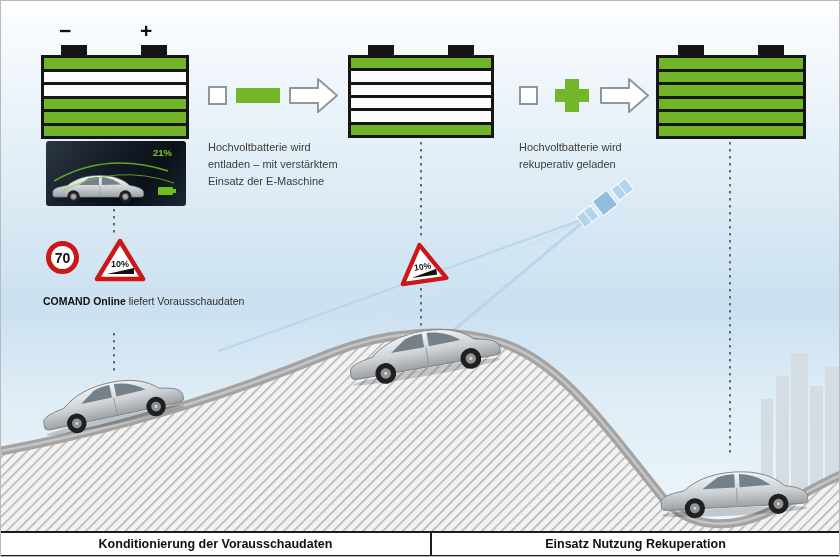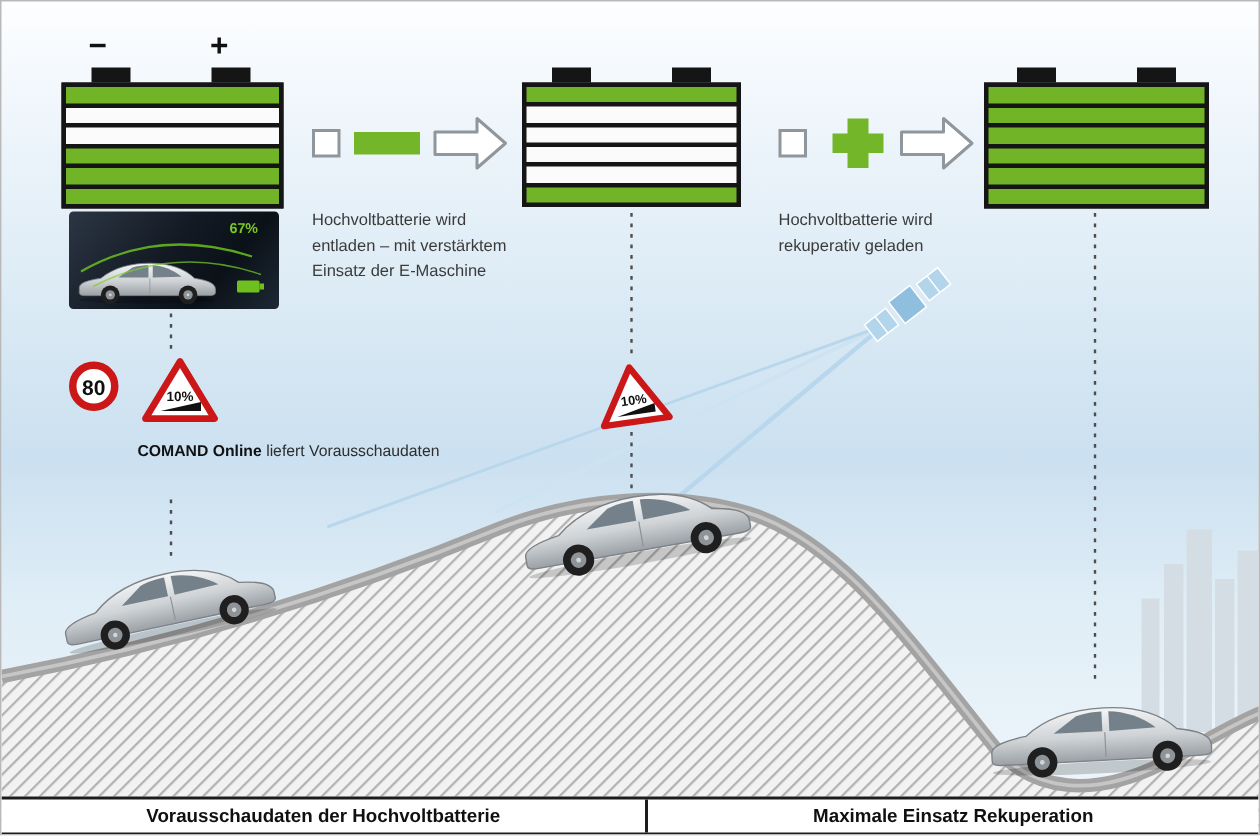--- a/index.html
+++ b/index.html
@@ -29,21 +29,21 @@
   
   .sign-speed{ position:absolute; width:33px; height:33px; border:5px solid #cc1719; border-radius:50%;
                background:#fff; display:flex; align-items:center; justify-content:center;
                font-size:14px; font-weight:bold; color:#101010; }
 
   
   .photo{ position:absolute; left:45px; top:140px; width:140px; height:65px; border-radius:3px; overflow:hidden;
           background:linear-gradient(130deg,#2c3644 0%,#131a24 45%,#0b1118 70%,#1d2835 100%); }
   .photo .charge{ position:absolute; right:14px; top:6px; color:#7cc824; font-size:9.5px; font-weight:bold; }
 
-  .comand-text{ position:absolute; left:42px; top:290px; width:250px; font-size:10.5px; color:#2e2e2e; line-height:21px;text-align:right; }
+  .comand-text{ position:absolute; left:42px; top:290px; width:250px; font-size:10.5px; color:#2e2e2e; line-height:21px; }
   .comand-text b{ color:#111; }
 
   
   .footer{ position:absolute; left:0; right:0; bottom:0; height:25px; background:#ffffff;
            border-top:2px solid #1c1c1c; border-bottom:1px solid #1c1c1c; display:flex; z-index:6; }
   .footer-cell{ display:flex; align-items:center; justify-content:center;
                 font-size:12.5px; font-weight:bold; color:#101010; }
   .footer-cell.left{ width:429px; }
   .footer-cell.right{ flex:1; }
   .footer-divider{ width:2px; background:#1c1c1c; }
@@ -193,43 +193,43 @@
   <div class="photo layer-top">
     <svg class="abs" style="left:4px;top:28px" width="96" height="35" viewBox="0 0 200 72">
       <use href="#sedan"></use>
     </svg>
     <svg class="abs" style="left:0;top:0" width="140" height="65" viewBox="0 0 140 65">
       <path d="M8,40 Q60,10 122,30" stroke="#64b81f" stroke-width="1.5" fill="none" opacity="0.9"></path>
       <path d="M16,50 Q70,22 128,42" stroke="#7dd02a" stroke-width="1" fill="none" opacity="0.7"></path>
       <rect x="112" y="46" width="15" height="8" rx="1" fill="#6fbf1f"></rect>
       <rect x="127" y="48" width="3" height="4" fill="#6fbf1f"></rect>
     </svg>
-    <span class="charge">67%</span>
+    <span class="charge">21%</span>
   </div>
 
   <div class="sign-speed layer-top" style="left:45px;top:240px">
-    <span>80</span>
+    <span>70</span>
   </div>
   <svg class="abs layer-top" style="left:93px;top:236px" width="52" height="46" viewBox="0 0 52 46">
     <polygon points="26,4 49,42 3,42" fill="#ffffff" stroke="#cc1719" stroke-width="4.5" stroke-linejoin="round"></polygon>
     <polygon points="13,37 40,37 40,31" fill="#111111"></polygon>
     <text x="26" y="30" text-anchor="middle" font-size="9" font-weight="bold" fill="#111111">10%</text>
   </svg>
 
   <div class="comand-text layer-top">
     <div>
       <b>COMAND Online</b><span> liefert Vorausschaudaten</span>
     </div>
   </div>
 
   <svg class="abs layer-top" style="left:396px;top:240px;transform:rotate(-8deg)" width="50" height="44" viewBox="0 0 52 46">
     <polygon points="26,4 49,42 3,42" fill="#ffffff" stroke="#cc1719" stroke-width="4.5" stroke-linejoin="round"></polygon>
     <polygon points="13,37 40,37 40,31" fill="#111111"></polygon>
     <text x="26" y="30" text-anchor="middle" font-size="9" font-weight="bold" fill="#111111">10%</text>
   </svg>
 
   <div class="footer">
-    <div class="footer-cell left">Vorausschaudaten der Hochvoltbatterie</div>
+    <div class="footer-cell left">Konditionierung der Vorausschaudaten</div>
     <div class="footer-divider"></div>
-    <div class="footer-cell right">Maximale Einsatz Rekuperation</div>
+    <div class="footer-cell right">Einsatz Nutzung Rekuperation</div>
   </div>
 
 </div>
 
 </body></html>

